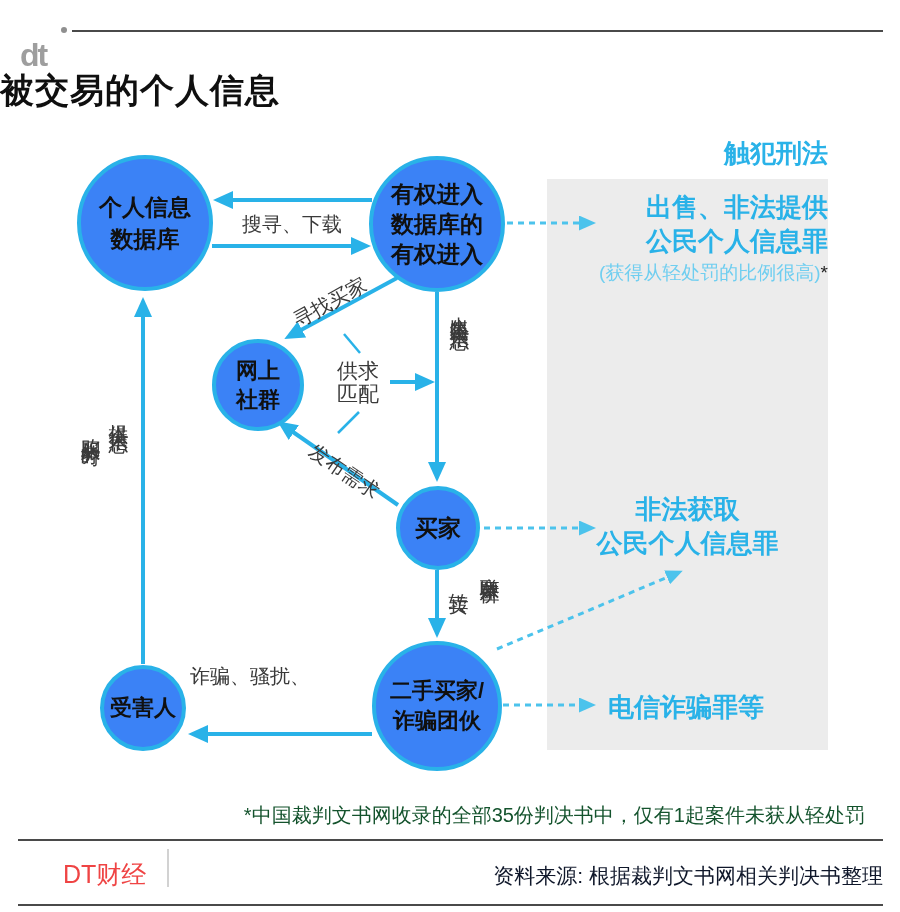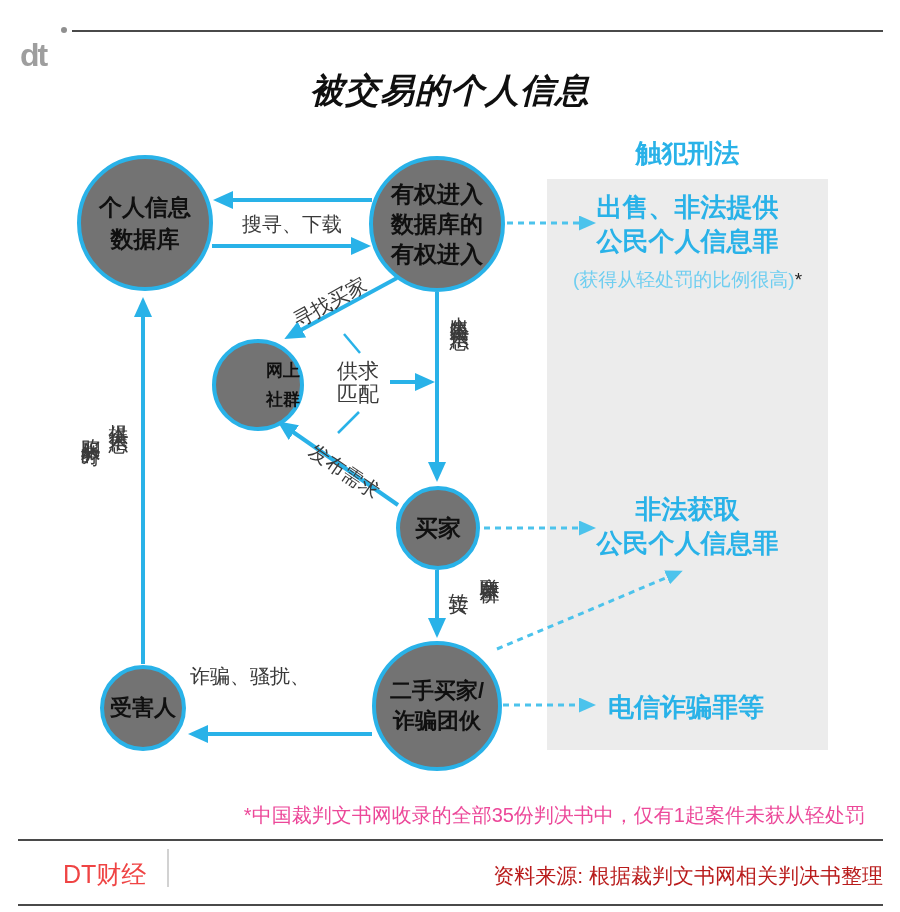--- a/index.html
+++ b/index.html
@@ -3,61 +3,61 @@
 <meta charset="utf-8">
 <style>
   html,body{margin:0;padding:0;background:#fff;}
   body{font-family:"Liberation Sans",sans-serif;}
   .stage{position:relative;width:900px;height:912px;background:#fff;overflow:hidden;}
   .abs{position:absolute;}
   
   .logo{left:20px;top:6px;font-size:32px;font-weight:700;color:#9e9e9e;letter-spacing:-2px;margin-top:31px;}
   .logo-dot{left:61px;top:27px;width:6px;height:6px;border-radius:50%;background:#8f8f8f;}
   .head-rule{left:72px;top:30px;width:811px;height:2px;background:#4a4a4a;}
-  .title{left:0;top:68px;width:900px;text-align:center;font-size:34px;font-weight:700;color:#0f0f0f;letter-spacing:1px;font-style:italic;}
+  .title{left:0;top:68px;width:900px;text-align:left;font-size:34px;font-weight:700;color:#0f0f0f;letter-spacing:1px;}
   
   .panel{left:547px;top:179px;width:281px;height:571px;background:#ececec;}
-  .panel-heading{left:547px;top:136px;width:281px;text-align:center;font-size:26px;font-weight:700;color:#29b2e8;}
+  .panel-heading{left:547px;top:136px;width:281px;text-align:right;font-size:26px;font-weight:700;color:#29b2e8;}
   .crime{color:#29b2e8;font-weight:700;font-size:26px;line-height:34px;text-align:center;}
-  .crime1{left:547px;top:190px;width:281px;}
+  .crime1{left:547px;top:190px;width:281px;text-align:right;}
   .crime2{left:547px;top:492px;width:281px;}
   .crime3{left:608px;top:690px;}
-  .crime-note{margin-top:10px;font-size:19px;line-height:24px;font-weight:400;color:#6fcef0;}
+  .crime-note{margin-top:3px;font-size:19px;line-height:24px;font-weight:400;color:#6fcef0;}
   .crime-note .star{color:#222;}
   
-  .node{border:4px solid #29b2e8;border-radius:50%;background:#737373;box-sizing:border-box;
+  .node{border:4px solid #29b2e8;border-radius:50%;background:#3b82f6;box-sizing:border-box;
         display:flex;flex-direction:column;align-items:center;justify-content:center;
         text-align:center;font-weight:700;color:#101010;}
   .n-database{left:77px;top:155px;width:136px;height:136px;font-size:23px;line-height:32px;}
   .n-staff{left:369px;top:156px;width:136px;height:136px;font-size:23px;line-height:30px;}
-  .n-community{left:212px;top:339px;width:92px;height:92px;font-size:17px;line-height:29px;align-items:flex-end;}
+  .n-community{left:212px;top:339px;width:92px;height:92px;font-size:22px;line-height:29px;}
   .n-buyer{left:396px;top:486px;width:84px;height:84px;font-size:23px;}
   .n-secondhand{left:372px;top:641px;width:130px;height:130px;font-size:22px;line-height:30px;}
   .n-victim{left:100px;top:665px;width:86px;height:86px;font-size:22px;}
   
   .elabel{color:#3a3a3a;font-size:20px;}
   .lbl-search{left:222px;top:211px;width:140px;text-align:center;}
   .lbl-find{left:270px;top:289px;width:120px;text-align:center;transform:rotate(-29deg);}
   .lbl-supply{left:320px;top:359px;width:76px;text-align:center;font-size:21px;line-height:23px;}
   .lbl-post{left:284px;top:458px;width:120px;text-align:center;transform:rotate(34deg);}
   .vtext{writing-mode:vertical-rl;text-orientation:upright;letter-spacing:2px;}
   .lbl-sell{left:447px;top:301px;height:180px;}
   .lbl-resell{left:446px;top:577px;height:60px;}
   .lbl-margin{left:477px;top:562px;height:90px;}
   .lbl-harass1{left:190px;top:663px;width:170px;text-align:left;}
   .lbl-harass2{left:183px;top:698px;width:200px;text-align:center;}
   .lbl-provide{left:106px;top:408px;height:145px;}
   .lbl-whenbuy{left:78px;top:423px;height:115px;}
   
-  .footnote{right:35px;top:802px;font-size:20px;color:#ec4899;}
+  .footnote{right:35px;top:802px;font-size:20px;color:#14532d;}
   .foot-rule-top{left:18px;top:839px;width:865px;height:2px;background:#4a4a4a;}
   .foot-rule-bottom{left:18px;top:904px;width:865px;height:2px;background:#4a4a4a;}
   .brand{left:63px;top:858px;font-size:25px;color:#ef4444;}
   .foot-div{left:167px;top:849px;width:2px;height:38px;background:#d2d2d2;}
-  .source{right:17px;top:862px;font-size:21px;color:#b91c1c;}
+  .source{right:17px;top:862px;font-size:21px;color:#0f172a;}
   svg.wires{left:0;top:0;pointer-events:none;}
 </style>
 </head>
 <body>
 
 <div class="stage">
 
   <div class="abs logo">dt</div>
   <div class="abs logo-dot"></div>
   <div class="abs head-rule"></div>

